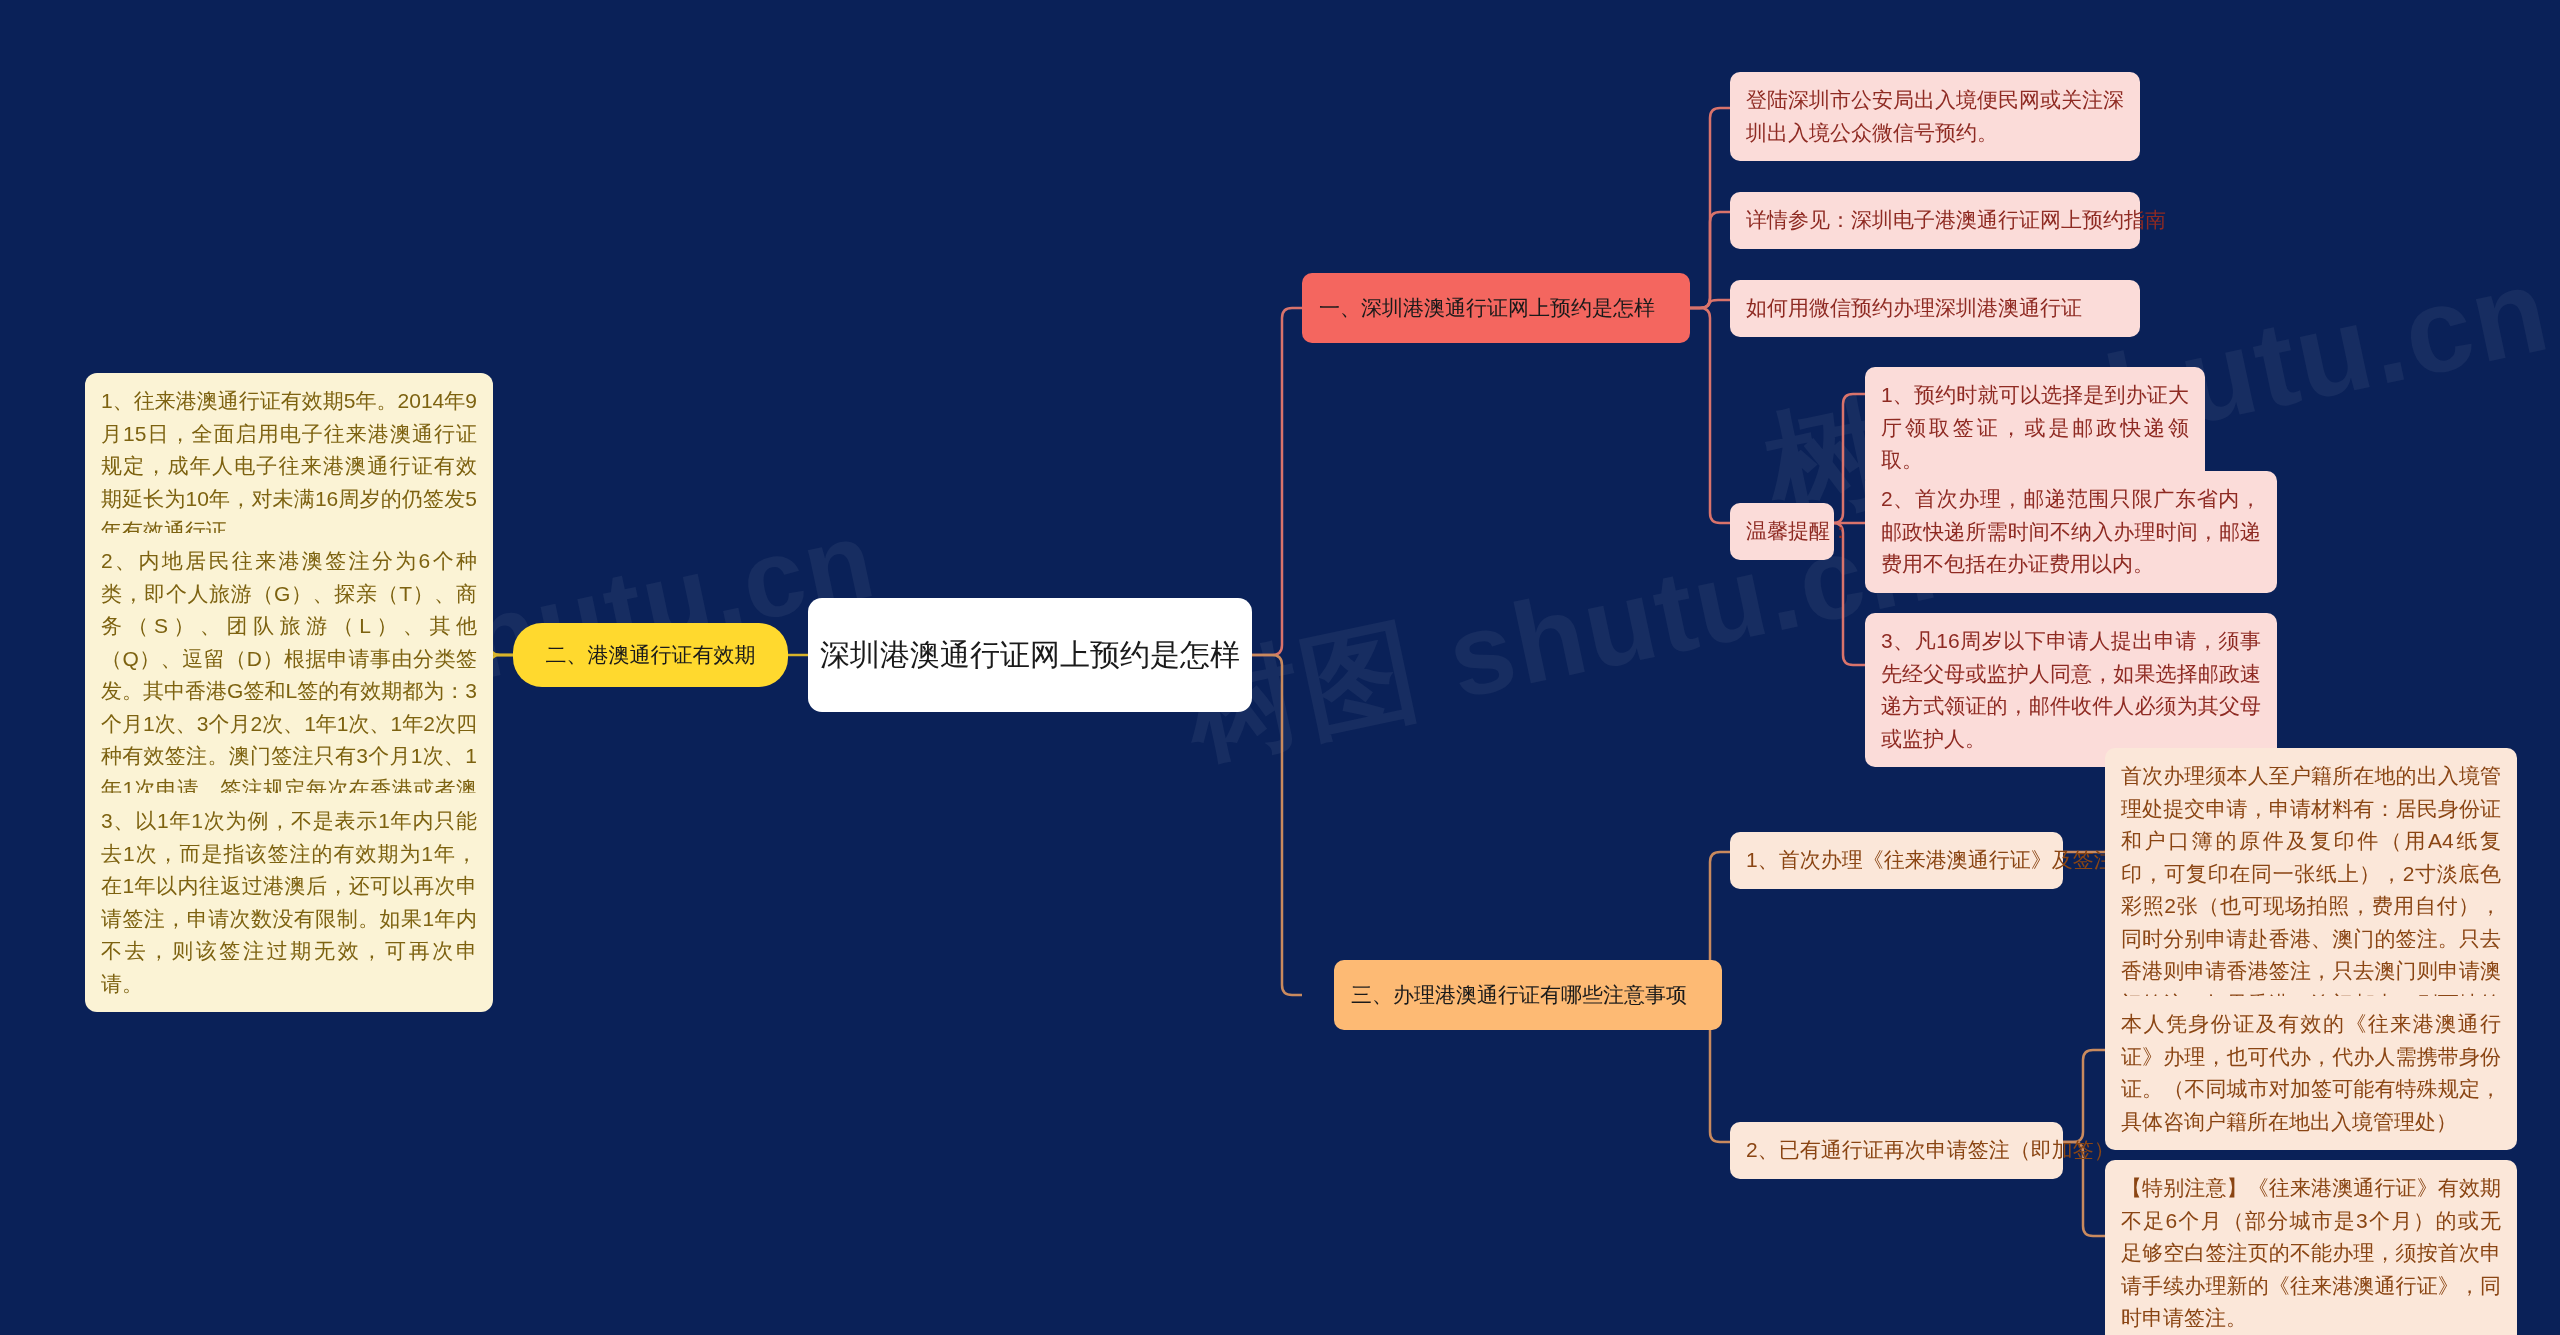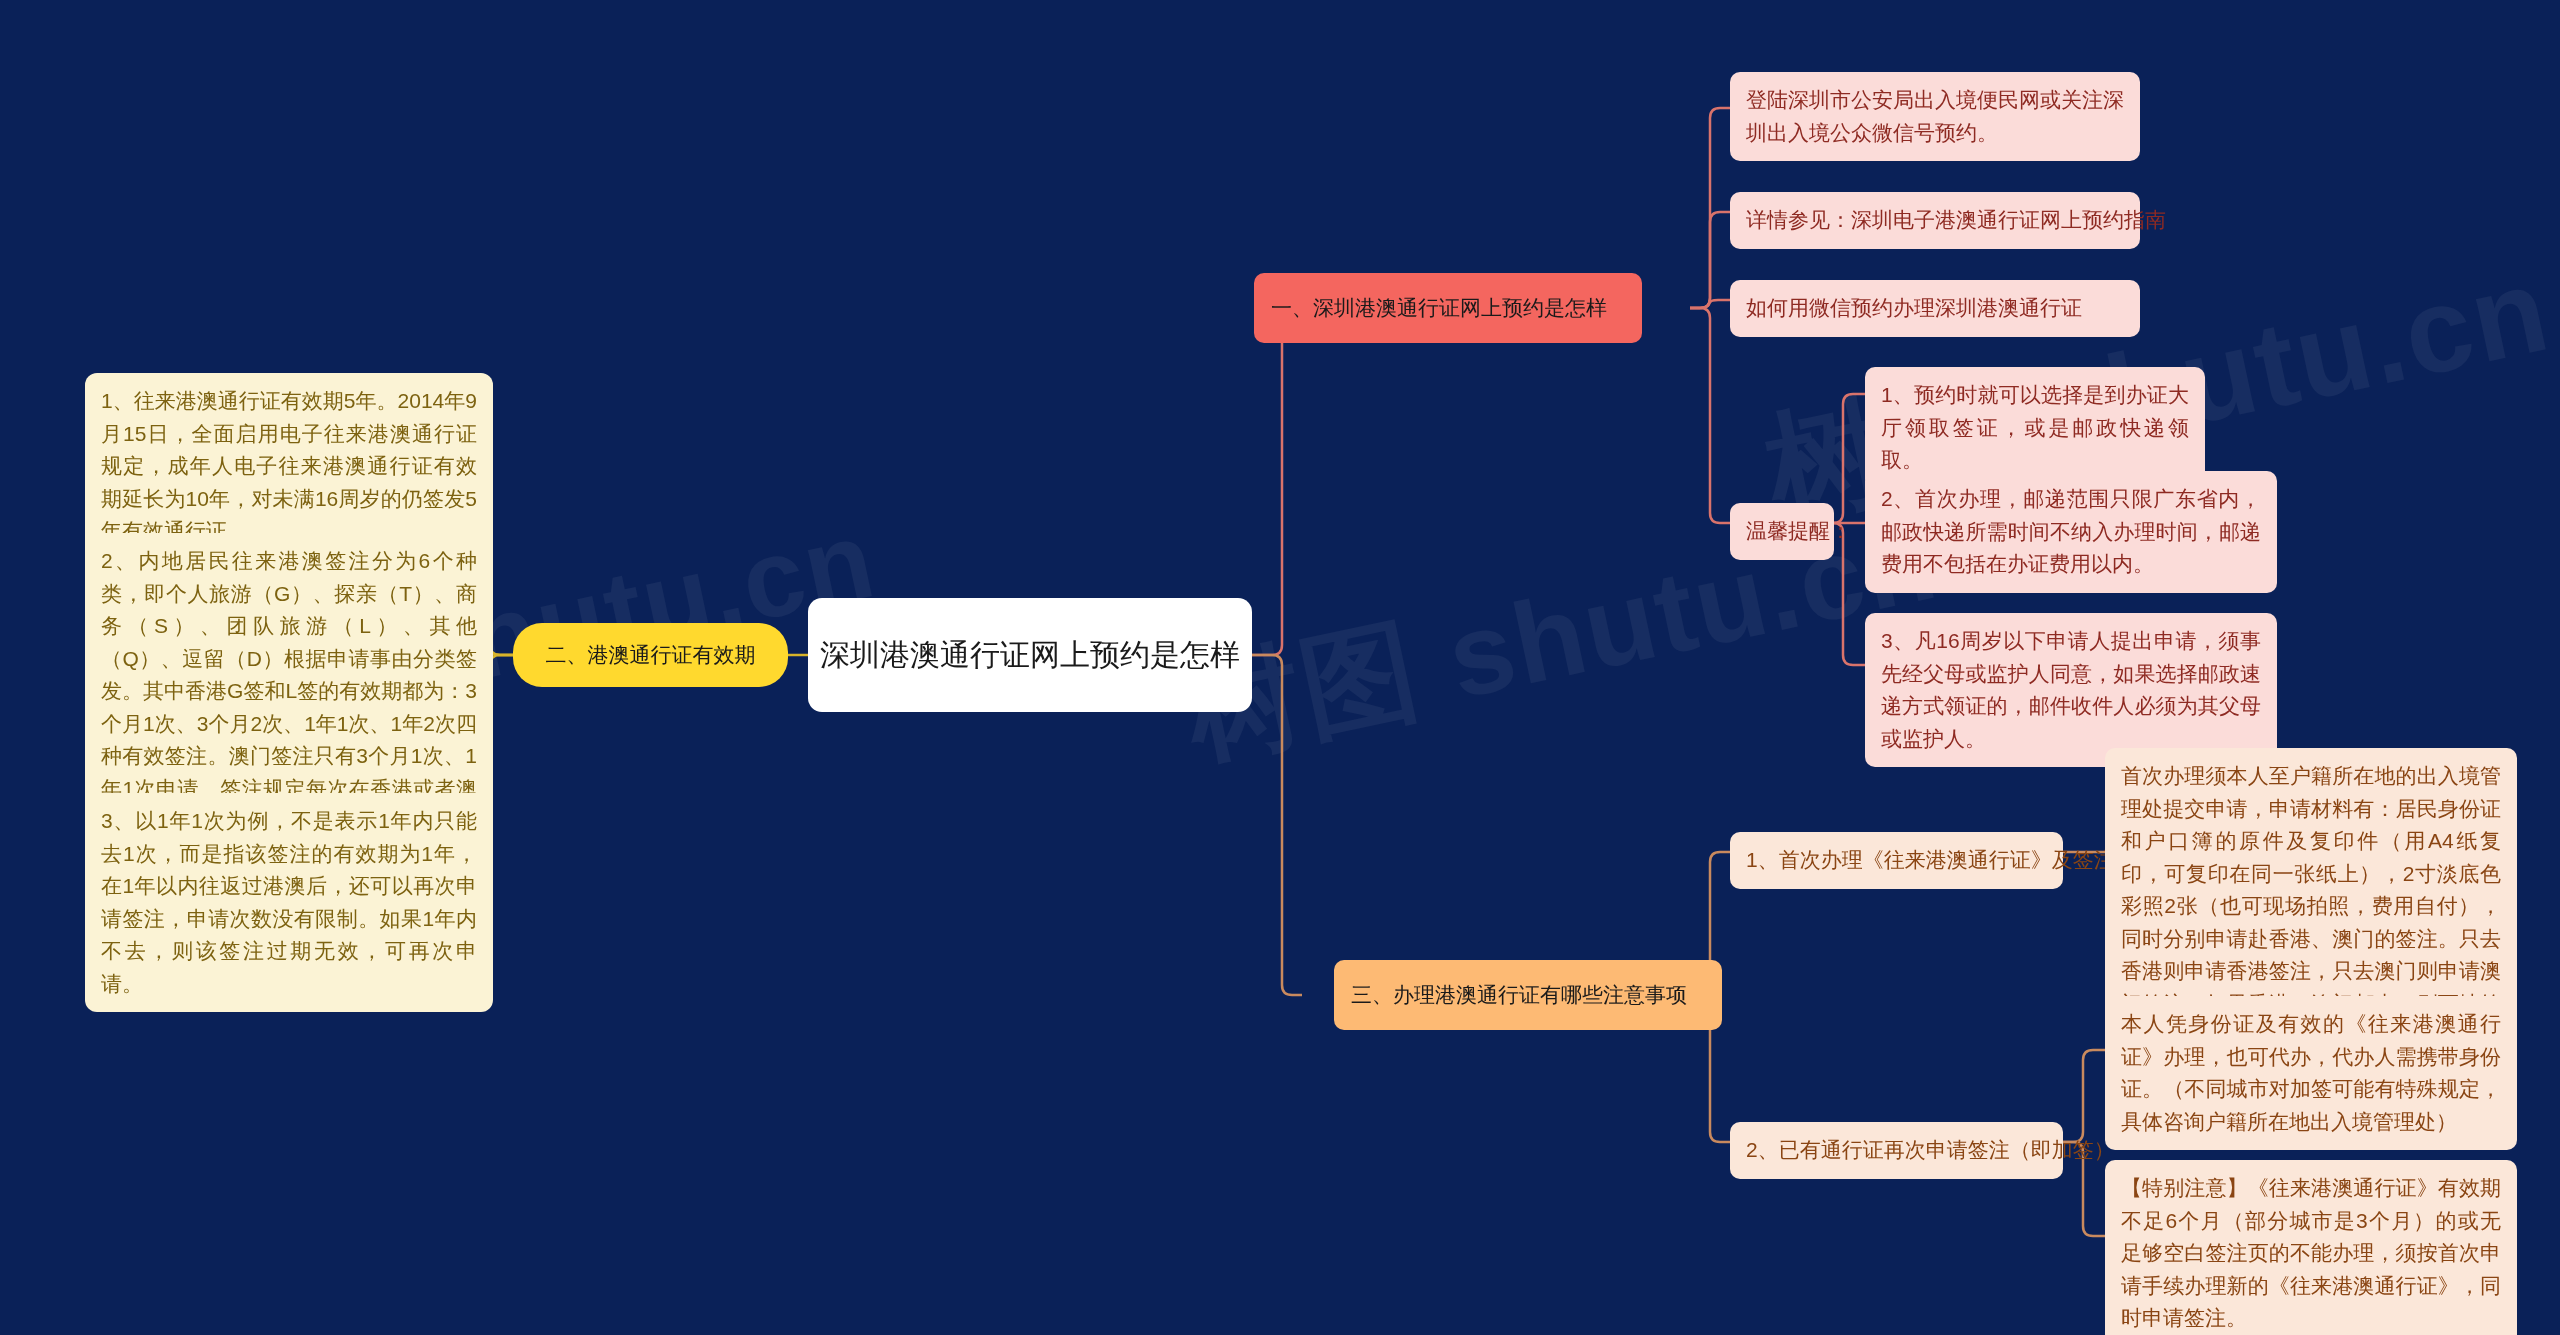--- a/index.html
+++ b/index.html
@@ -135,21 +135,21 @@
   <div class="node root" style="left:808px; top:598px; width:444px; height:114px;">深圳港澳通行证网上预约是怎样</div>
 
   <div class="node topic topic-yellow" style="left:513px; top:623px; width:275px; height:64px;border-radius:29px;">二、港澳通行证有效期</div>
 
   <div class="node leaf-yellow" style="left:85px; top:373px; width:408px;">1、往来港澳通行证有效期5年。2014年9月15日，全面启用电子往来港澳通行证规定，成年人电子往来港澳通行证有效期延长为10年，对未满16周岁的仍签发5年有效通行证。</div>
 
   <div class="node leaf-yellow" style="left:85px; top:533px; width:408px;">2、内地居民往来港澳签注分为6个种类，即个人旅游（G）、探亲（T）、商务（S）、团队旅游（L）、其他（Q）、逗留（D）根据申请事由分类签发。其中香港G签和L签的有效期都为：3个月1次、3个月2次、1年1次、1年2次四种有效签注。澳门签注只有3个月1次、1年1次申请。签注规定每次在香港或者澳门逗留不超过7天，一进一出算一次。</div>
 
   <div class="node leaf-yellow" style="left:85px; top:793px; width:408px;">3、以1年1次为例，不是表示1年内只能去1次，而是指该签注的有效期为1年，在1年以内往返过港澳后，还可以再次申请签注，申请次数没有限制。如果1年内不去，则该签注过期无效，可再次申请。</div>
 
-  <div class="node topic topic-red" style="left:1254px; top:273px; width:388px; height:70px;">一、深圳港澳通行证网上预约是怎样</div>
+  <div class="node topic topic-red" style="left:1302px; top:273px; width:388px; height:70px;">一、深圳港澳通行证网上预约是怎样</div>
 
   <div class="node leaf-red" style="left:1730px; top:72px; width:410px;">登陆深圳市公安局出入境便民网或关注深圳出入境公众微信号预约。</div>
 
   <div class="node leaf-red single" style="left:1730px; top:192px; width:410px;">详情参见：深圳电子港澳通行证网上预约指南</div>
 
   <div class="node leaf-red single" style="left:1730px; top:280px; width:410px;">如何用微信预约办理深圳港澳通行证</div>
 
   <div class="node leaf-red single" style="left:1730px; top:503px; width:104px;">温馨提醒：</div>
 
   <div class="node leaf-red" style="left:1865px; top:367px; width:340px;">1、预约时就可以选择是到办证大厅领取签证，或是邮政快递领取。</div>

